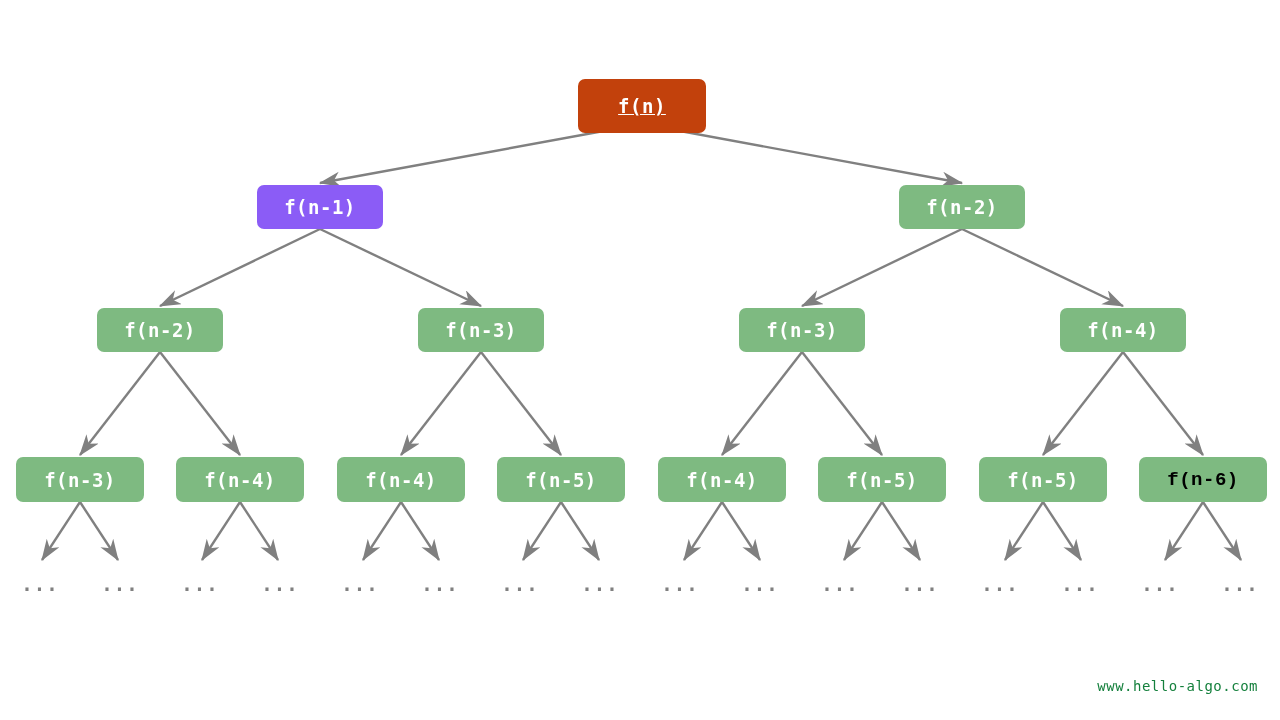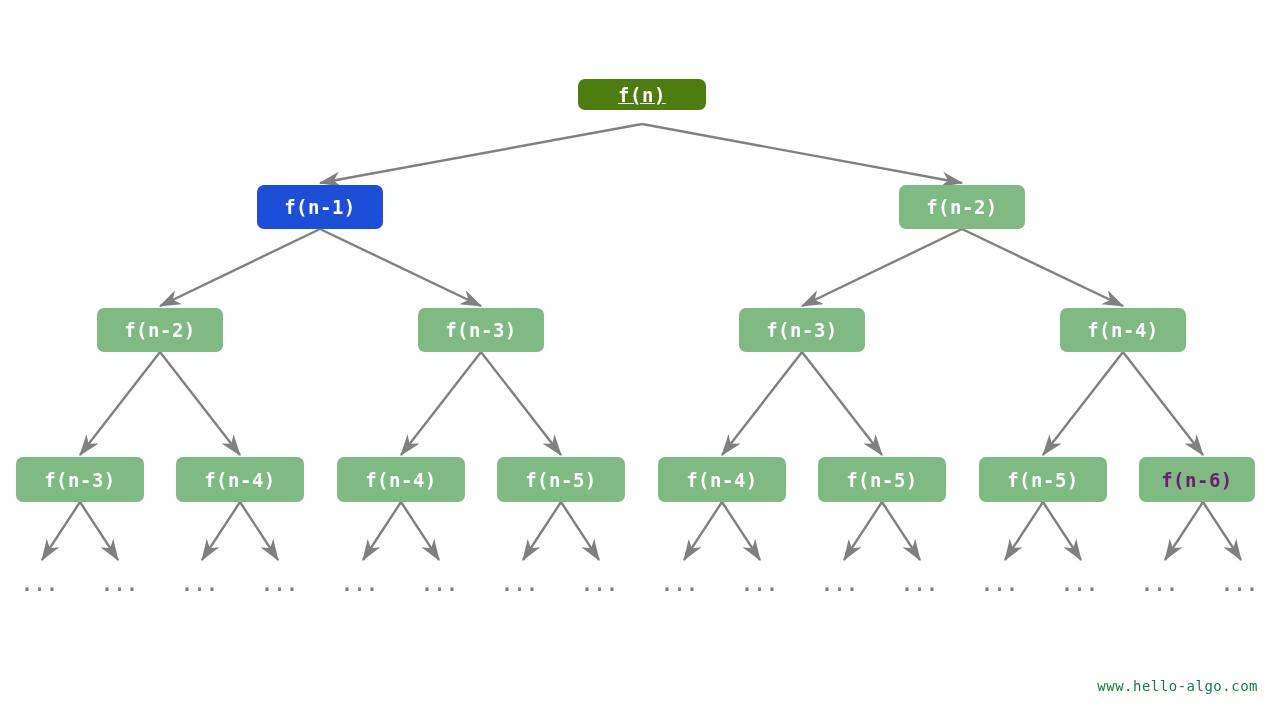--- a/index.html
+++ b/index.html
@@ -105,35 +105,35 @@
         <line x1="882" y1="502" x2="844" y2="560" stroke="#808080" stroke-width="2.4" marker-end="url(#arrowhead)"></line>
         <line x1="882" y1="502" x2="920" y2="560" stroke="#808080" stroke-width="2.4" marker-end="url(#arrowhead)"></line>
         <line x1="1043" y1="502" x2="1005" y2="560" stroke="#808080" stroke-width="2.4" marker-end="url(#arrowhead)"></line>
         <line x1="1043" y1="502" x2="1081" y2="560" stroke="#808080" stroke-width="2.4" marker-end="url(#arrowhead)"></line>
         <line x1="1203" y1="502" x2="1165" y2="560" stroke="#808080" stroke-width="2.4" marker-end="url(#arrowhead)"></line>
         <line x1="1203" y1="502" x2="1241" y2="560" stroke="#808080" stroke-width="2.4" marker-end="url(#arrowhead)"></line>
       </g>
   </svg>
 
   <div id="node-layer">
-      <div class="node" style="left: 578px; top: 79px; width: 128px; height: 31px; background: #4d7c0f; color: rgb(255, 255, 255); text-decoration: underline;">f(n)</div>
-      <div class="node" style="left: 257px; top: 185px; width: 126px; height: 44px; background: #1d4ed8; color: rgb(255, 255, 255);">f(n-1)</div>
+      <div class="node" style="left: 578px; top: 79px; width: 128px; height: 54px; background: #c2410c; color: rgb(255, 255, 255); text-decoration: underline;">f(n)</div>
+      <div class="node" style="left: 257px; top: 185px; width: 126px; height: 44px; background: #8b5cf6; color: rgb(255, 255, 255);">f(n-1)</div>
       <div class="node" style="left: 899px; top: 185px; width: 126px; height: 44px; background: rgb(126, 186, 129); color: rgb(255, 255, 255);">f(n-2)</div>
       <div class="node" style="left: 97px; top: 308px; width: 126px; height: 44px; background: rgb(126, 186, 129); color: rgb(255, 255, 255);">f(n-2)</div>
       <div class="node" style="left: 418px; top: 308px; width: 126px; height: 44px; background: rgb(126, 186, 129); color: rgb(255, 255, 255);">f(n-3)</div>
       <div class="node" style="left: 739px; top: 308px; width: 126px; height: 44px; background: rgb(126, 186, 129); color: rgb(255, 255, 255);">f(n-3)</div>
       <div class="node" style="left: 1060px; top: 308px; width: 126px; height: 44px; background: rgb(126, 186, 129); color: rgb(255, 255, 255);">f(n-4)</div>
       <div class="node" style="left: 16px; top: 457px; width: 128px; height: 45px; background: rgb(126, 186, 129); color: rgb(255, 255, 255);">f(n-3)</div>
       <div class="node" style="left: 176px; top: 457px; width: 128px; height: 45px; background: rgb(126, 186, 129); color: rgb(255, 255, 255);">f(n-4)</div>
       <div class="node" style="left: 337px; top: 457px; width: 128px; height: 45px; background: rgb(126, 186, 129); color: rgb(255, 255, 255);">f(n-4)</div>
       <div class="node" style="left: 497px; top: 457px; width: 128px; height: 45px; background: rgb(126, 186, 129); color: rgb(255, 255, 255);">f(n-5)</div>
       <div class="node" style="left: 658px; top: 457px; width: 128px; height: 45px; background: rgb(126, 186, 129); color: rgb(255, 255, 255);">f(n-4)</div>
       <div class="node" style="left: 818px; top: 457px; width: 128px; height: 45px; background: rgb(126, 186, 129); color: rgb(255, 255, 255);">f(n-5)</div>
       <div class="node" style="left: 979px; top: 457px; width: 128px; height: 45px; background: rgb(126, 186, 129); color: rgb(255, 255, 255);">f(n-5)</div>
-      <div class="node" style="left: 1139px; top: 457px; width: 116px; height: 45px; background: rgb(126, 186, 129); color: #701a75;">f(n-6)</div>
+      <div class="node" style="left: 1139px; top: 457px; width: 128px; height: 45px; background: rgb(126, 186, 129); color: #000000; font-family: Liberation Mono, monospace;">f(n-6)</div>
     </div>
   <div id="ellipsis-layer">
       <div class="ellipsis" style="left: 40px; top: 575px; color: rgb(128, 128, 128);">...</div>
       <div class="ellipsis" style="left: 120px; top: 575px; color: rgb(128, 128, 128);">...</div>
       <div class="ellipsis" style="left: 200px; top: 575px; color: rgb(128, 128, 128);">...</div>
       <div class="ellipsis" style="left: 280px; top: 575px; color: rgb(128, 128, 128);">...</div>
       <div class="ellipsis" style="left: 360px; top: 575px; color: rgb(128, 128, 128);">...</div>
       <div class="ellipsis" style="left: 440px; top: 575px; color: rgb(128, 128, 128);">...</div>
       <div class="ellipsis" style="left: 520px; top: 575px; color: rgb(128, 128, 128);">...</div>
       <div class="ellipsis" style="left: 600px; top: 575px; color: rgb(128, 128, 128);">...</div>

